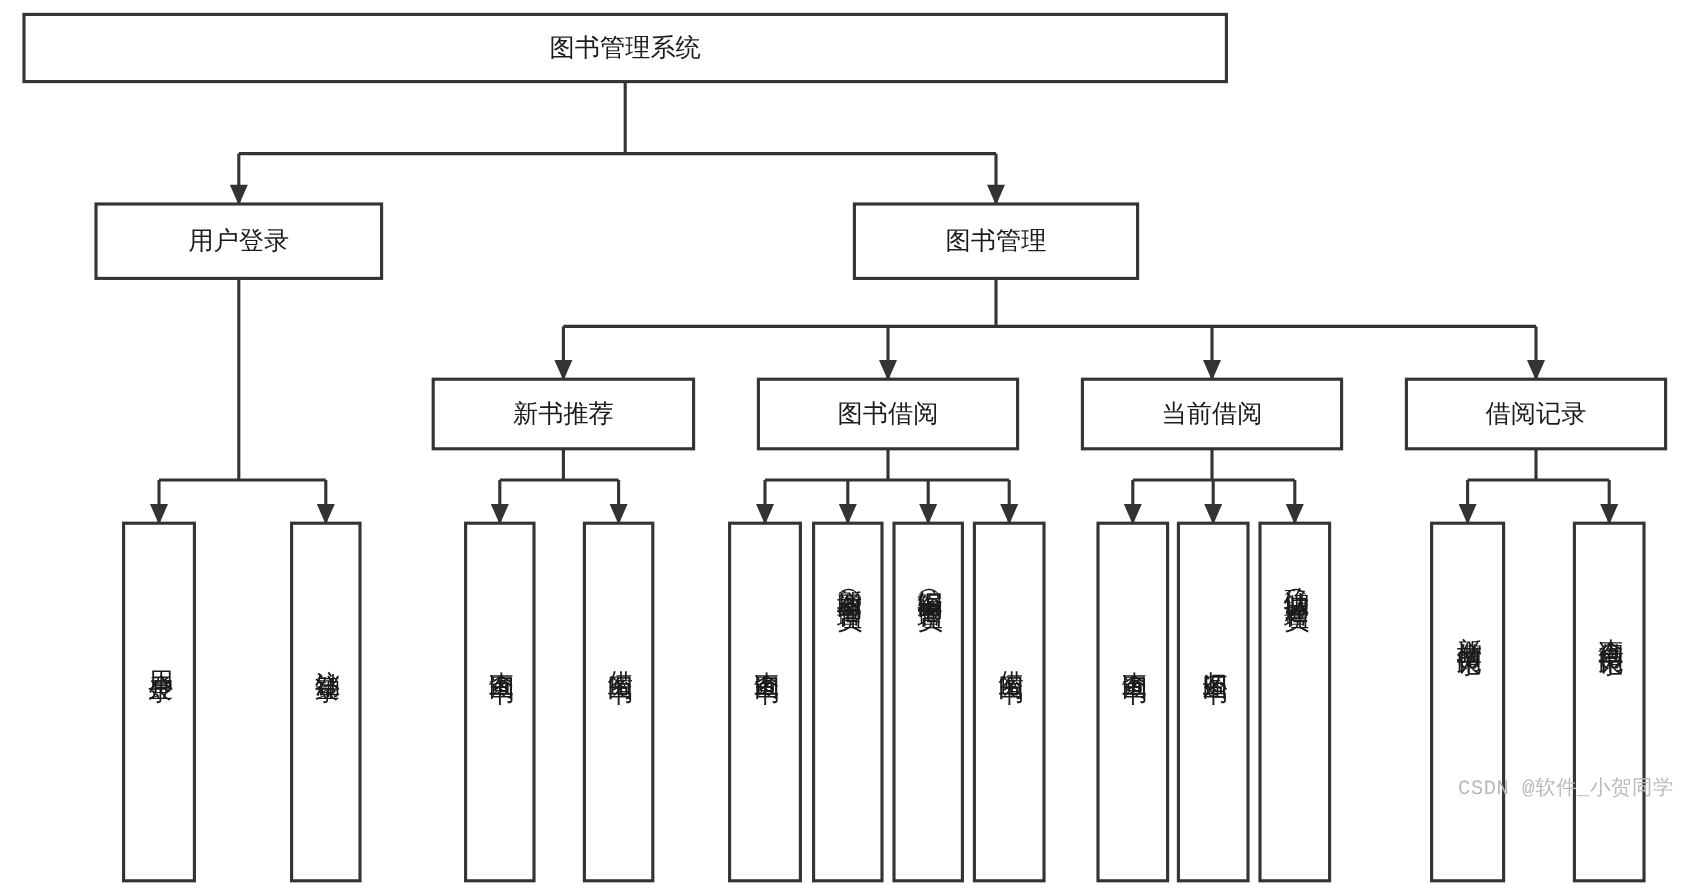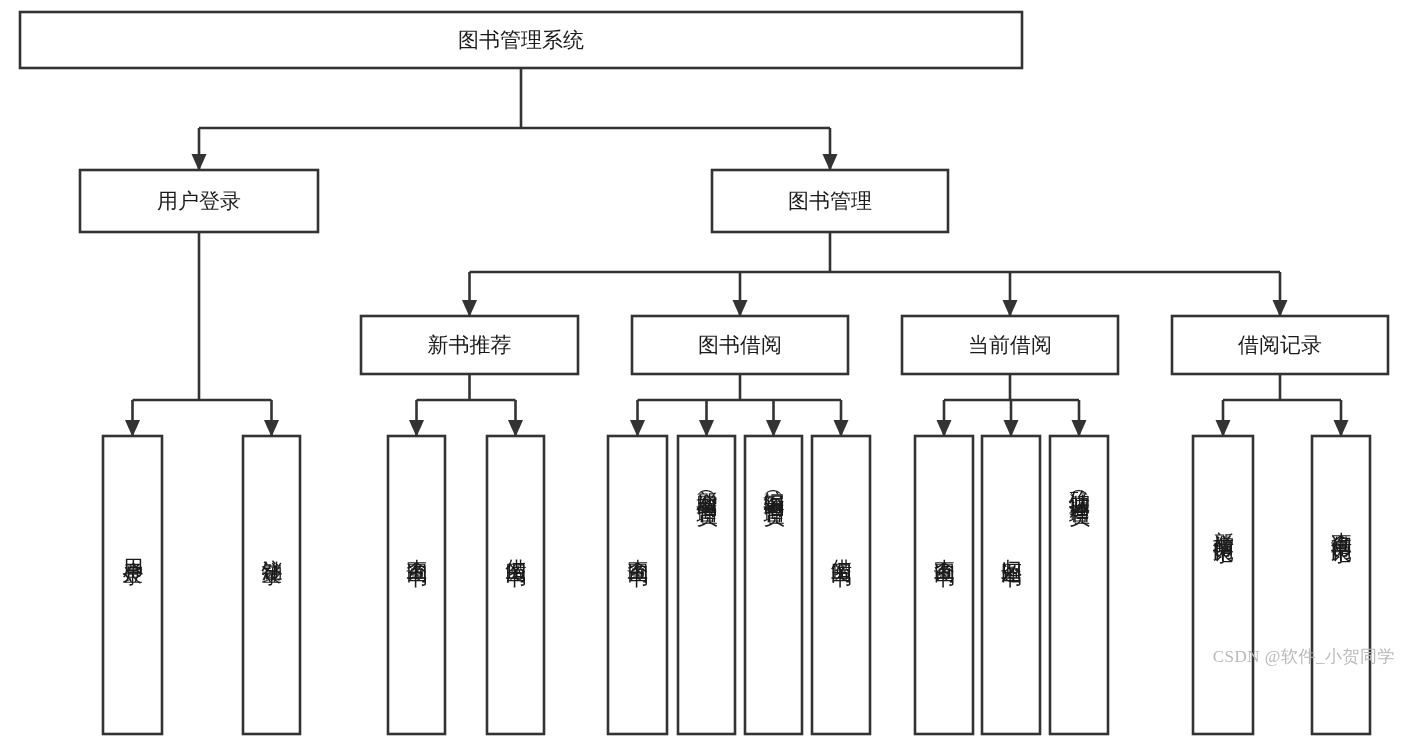--- a/index.html
+++ b/index.html
@@ -19,21 +19,21 @@
   }
   .leaf-label{
     font-family:"Liberation Sans","DejaVu Sans",sans-serif;
     font-size:21px;fill:#1b1b1b;text-anchor:middle;
     writing-mode:vertical-rl;
     glyph-orientation-vertical:0;
     letter-spacing:2.5px;
   }
   .watermark{
     position:absolute;right:10px;bottom:4px;
-    font-family:Liberation Serif, serif;
+    font-family:Liberation Mono, monospace;
     font-size:17px;color:#b9b9b9;white-space:nowrap;
     letter-spacing:0.5px;
   }
 </style>
 </head>
 <body>
 
 <div id="stage">
   <svg id="diagram" viewBox="0 0 1405 747">
     <g id="links-layer">

